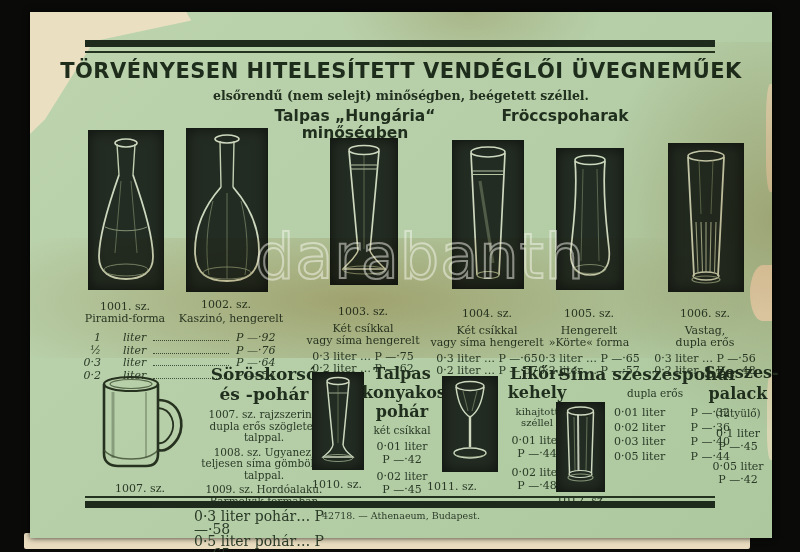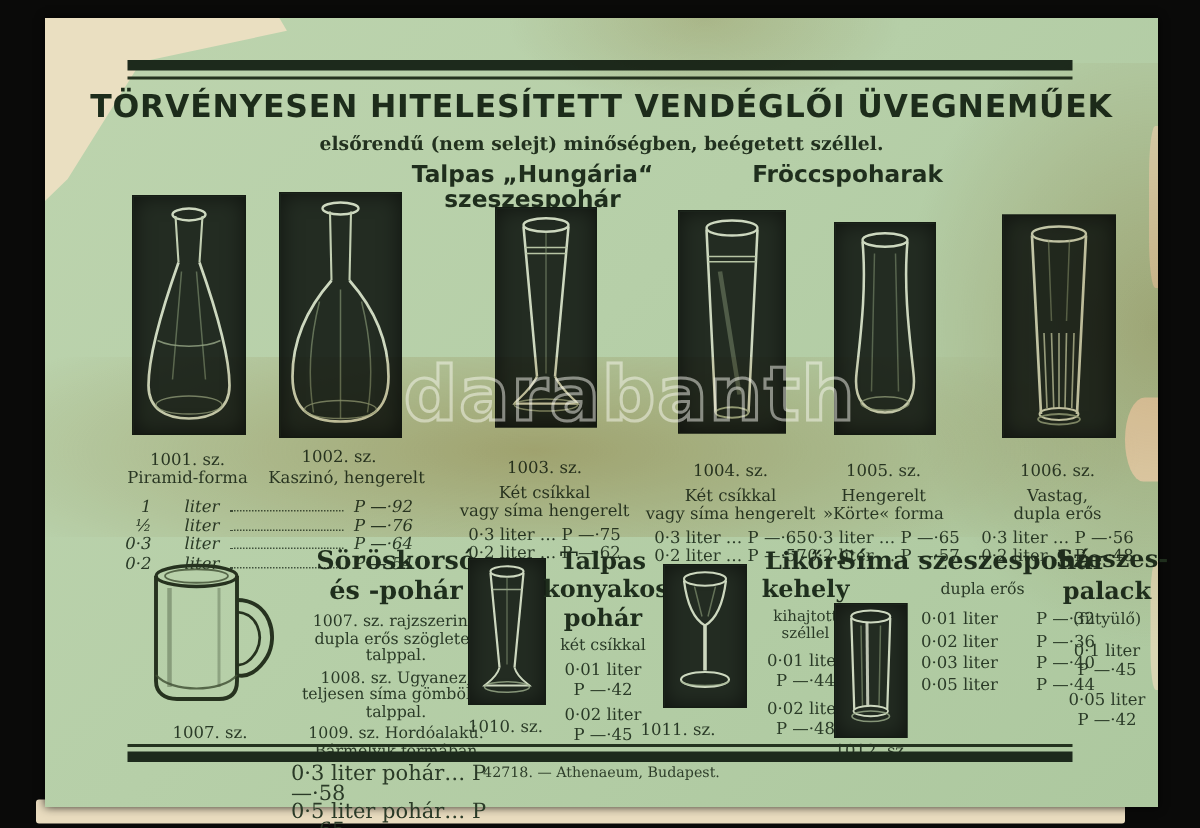--- a/index.html
+++ b/index.html
@@ -37,22 +37,22 @@
   .pcol .pr{margin-top:3px;}
   .prow{display:flex;align-items:baseline;font-size:11px;color:#2a3a27;height:12.5px;font-style:italic;}
   .prow .q{width:26px;text-align:right;}
   .prow .u{margin-left:22px;}
   .prow .lead{flex:1;border-bottom:1.7px dotted #41523c;margin:0 7px 3px 7px;}
   .prow .p{width:52px;}
   .bightitle{font-family:"DejaVu Serif",serif;font-weight:bold;color:#1f2e1d;text-align:center;}
   .notes{font-size:10.5px;line-height:11.5px;text-align:center;color:#2a3a27;}
   .notes p{margin:0 0 3px 0;}
   .smallrow{display:flex;justify-content:space-between;font-size:11px;color:#2a3a27;height:14.5px;}
-  .wm{left:150px;top:222px;width:480px;text-align:center;font-family:"DejaVu Sans",sans-serif;
-      font-weight:bold;font-size:50px;letter-spacing:1px;color:transparent;
+  .wm{left:150px;top:208px;width:480px;text-align:center;font-family:"DejaVu Sans",sans-serif;
+      font-weight:normal;font-size:62px;letter-spacing:1px;color:transparent;
       -webkit-text-stroke:2px rgba(248,248,240,.55);opacity:.9;pointer-events:none;z-index:40;}
   .footer{left:0;top:498px;width:742px;text-align:center;font-size:9.5px;color:#2e3e2a;}
   svg{display:block;}
 </style>
 </head>
 <body>
 
 <div class="scene">
 
   <div class="abs underpage-bottom"></div>
@@ -65,21 +65,21 @@
     <div class="abs edge-blob" style="right:0;top:362px;width:5px;height:86px;border-radius:70% 0 0 70%/30%;opacity:.75;"></div>
 
     <div class="abs rule-thick" style="left:55px;top:28px;width:630px;"></div>
     <div class="abs rule-thin" style="left:55px;top:39px;width:630px;"></div>
 
     <div class="abs title">TÖRVÉNYESEN HITELESÍTETT VENDÉGLŐI ÜVEGNEMŰEK</div>
     <div class="abs subtitle">elsőrendű (nem selejt) minőségben, beégetett széllel.</div>
 
     <div class="abs colhead" style="left:240px;top:96px;width:170px;">
       <span>Talpas „Hungária“</span><br>
-      <span>szeszespohár</span>
+      <span>minőségben</span>
     </div>
     <div class="abs colhead" style="left:445px;top:96px;width:180px;">Fröccspoharak</div>
 
     <div class="abs imgbox" style="left:58px;top:118px;width:74px;height:158px;">
       <svg width="74" height="158" viewBox="0 0 74 158">
         <ellipse cx="37" cy="12" rx="11" ry="4" fill="none" stroke="#cdd8bf" stroke-width="1.6"></ellipse>
         <path d="M28 13 L30 44 M46 13 L44 44" fill="none" stroke="#c2cfb2" stroke-width="1.4"></path>
         <path d="M30 44 C18 78 10 108 10 126 C10 142 22 148 37 148 C52 148 64 142 64 126 C64 108 56 78 44 44" fill="none" stroke="#cdd8bf" stroke-width="1.8"></path>
         <ellipse cx="37" cy="139" rx="22" ry="6" fill="none" stroke="#9fb08e" stroke-width="1" opacity=".7"></ellipse>
         <path d="M16 96 C26 101 48 101 58 96" fill="none" stroke="#a9ba97" stroke-width="1" opacity=".7"></path>

